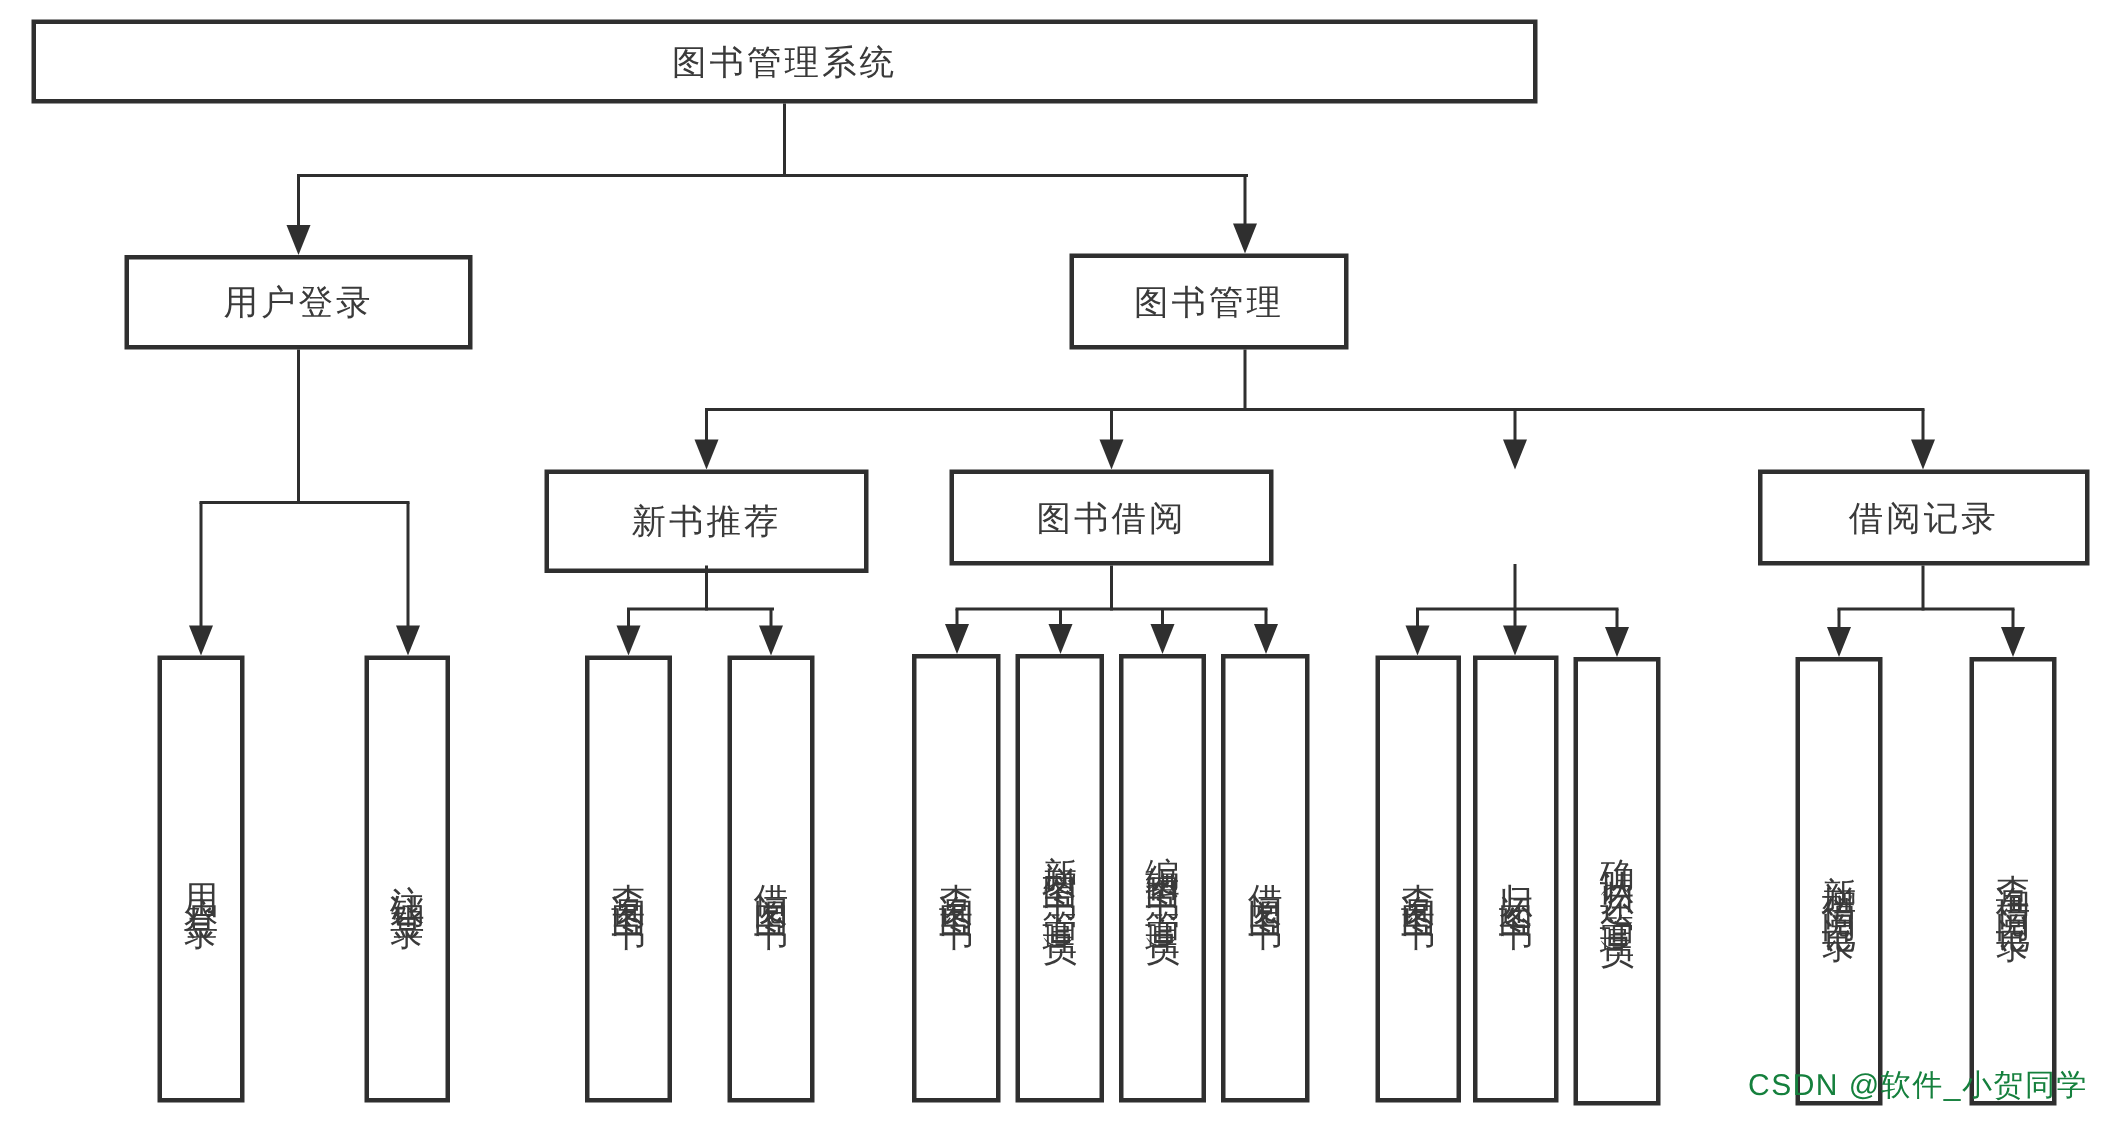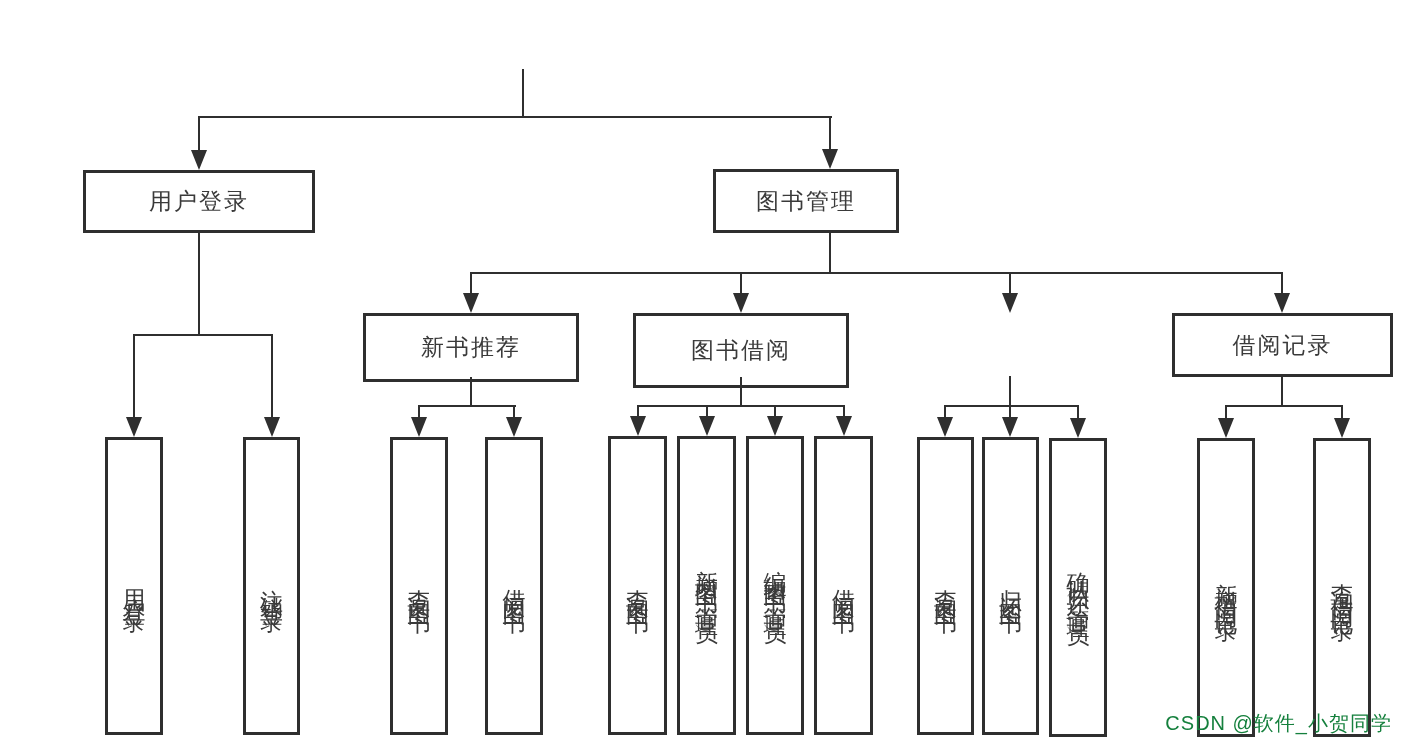--- a/index.html
+++ b/index.html
@@ -27,20 +27,21 @@
   .watermark{
     position:absolute;right:13px;bottom:10px;
     font-size:20px;color:#15803d;letter-spacing:1px;white-space:nowrap;z-index:5;
   }
 </style>
 </head>
 <body>
 
 <div class="stage">
 
+  <div class="box h" style="left:21px;top:13px;width:1004px;height:56px">图书管理系统</div>
 
   <div class="ln" style="left:522px;top:69px;width:2px;height:49px"></div>
   <div class="ln" style="left:198px;top:116px;width:634px;height:2px"></div>
   <div class="ln" style="left:198px;top:117px;width:2px;height:35px"></div>
   <div class="ah" style="left:191px;top:150px"></div>
   <div class="ln" style="left:829px;top:117px;width:2px;height:35px"></div>
   <div class="ah" style="left:822px;top:149px"></div>
 
   <div class="box h" style="left:83px;top:170px;width:232px;height:63px">用户登录</div>
   <div class="box h" style="left:713px;top:169px;width:186px;height:64px">图书管理</div>
@@ -57,21 +58,21 @@
   <div class="ln" style="left:470px;top:273px;width:2px;height:22px"></div>
   <div class="ah" style="left:463px;top:293px"></div>
   <div class="ln" style="left:740px;top:273px;width:2px;height:22px"></div>
   <div class="ah" style="left:733px;top:293px"></div>
   <div class="ln" style="left:1009px;top:273px;width:2px;height:22px"></div>
   <div class="ah" style="left:1002px;top:293px"></div>
   <div class="ln" style="left:1281px;top:273px;width:2px;height:22px"></div>
   <div class="ah" style="left:1274px;top:293px"></div>
 
   <div class="box h" style="left:363px;top:313px;width:216px;height:69px">新书推荐</div>
-  <div class="box h" style="left:633px;top:313px;width:216px;height:75px">图书借阅</div>
+  <div class="box h" style="left:633px;top:313px;width:216px;height:64px">图书借阅</div>
   <div class="box h" style="left:1172px;top:313px;width:221px;height:64px">借阅记录</div>
 
   <div class="ln" style="left:470px;top:377px;width:2px;height:30px"></div>
   <div class="ln" style="left:418px;top:405px;width:98px;height:2px"></div>
   <div class="ln" style="left:418px;top:406px;width:2px;height:13px"></div>
   <div class="ah" style="left:411px;top:417px"></div>
   <div class="ln" style="left:513px;top:406px;width:2px;height:13px"></div>
   <div class="ah" style="left:506px;top:417px"></div>
 
   <div class="ln" style="left:740px;top:377px;width:2px;height:30px"></div>

